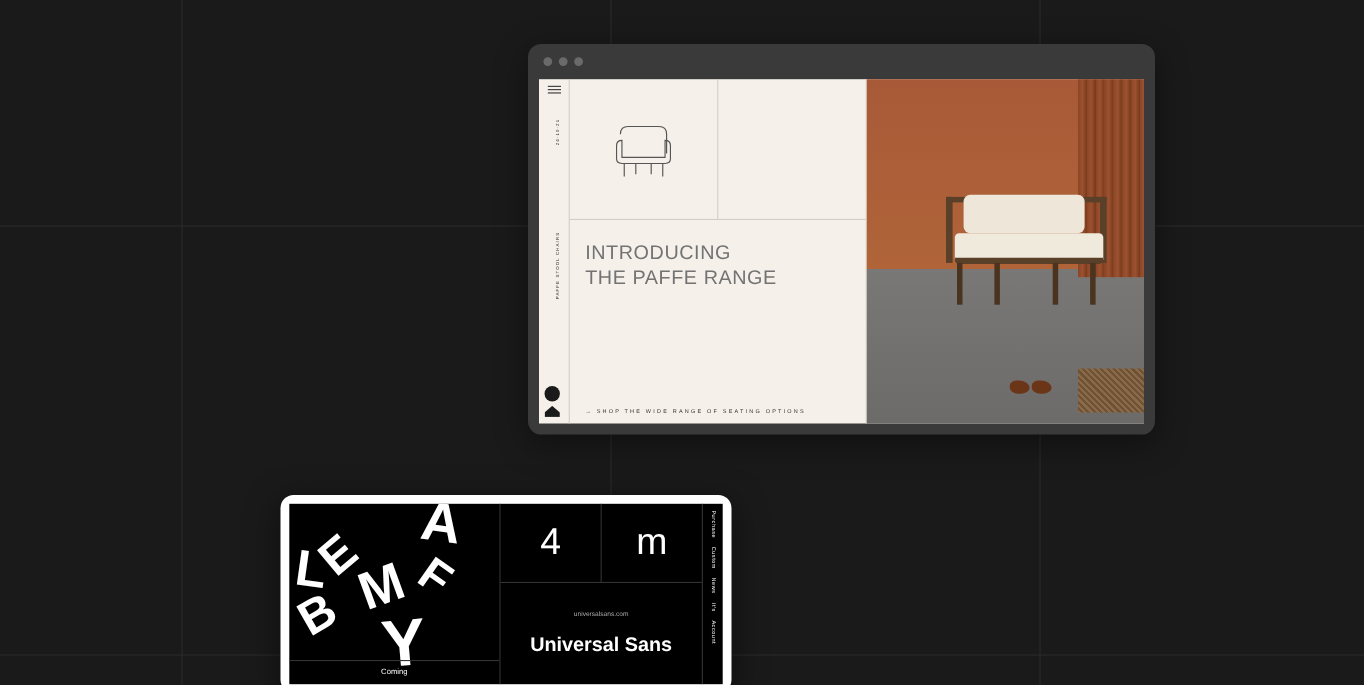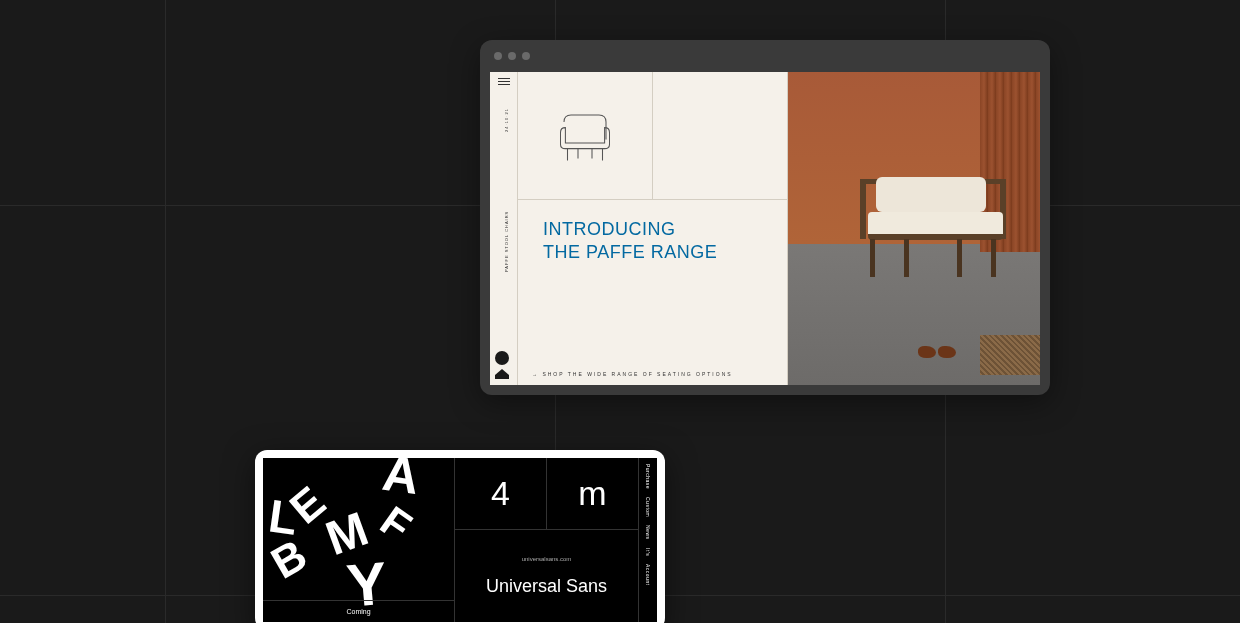--- a/index.html
+++ b/index.html
@@ -110,22 +110,21 @@
 }
 .w1-chair-svg { width: 70px; height: 70px; }
 .w1-heading {
   position: absolute;
   top: 146px;
   left: 14px;
   font-size: 18px;
   font-weight: 400;
   letter-spacing: 0.5px;
   line-height: 1.3;
-  color: #0369a1;
-  margin-left: 11px;
+  color: #737373;
 }
 .w1-footer {
   position: absolute;
   bottom: 8px; left: 14px;
   font-size: 5px;
   letter-spacing: 2px;
   color: #333;
 }
 .w1-right {
   flex: 1;
@@ -243,21 +242,21 @@
 .w2-cell-4 { border-right: 1px solid #333; }
 .w2-row2 {
   flex: 1;
   display: flex;
   flex-direction: column;
   align-items: center;
   justify-content: center;
   color: #fff;
 }
 .w2-url { font-size: 6px; margin-bottom: 14px; color: #aaa; }
-.w2-name { font-size: 18px; font-weight: 400; }
+.w2-name { font-size: 18px; font-weight: 700; }
 .w2-nav {
   width: 18px;
   display: flex;
   flex-direction: column;
   align-items: center;
   padding-top: 6px;
   gap: 8px;
 }
 .w2-nav span {
   writing-mode: vertical-rl;

